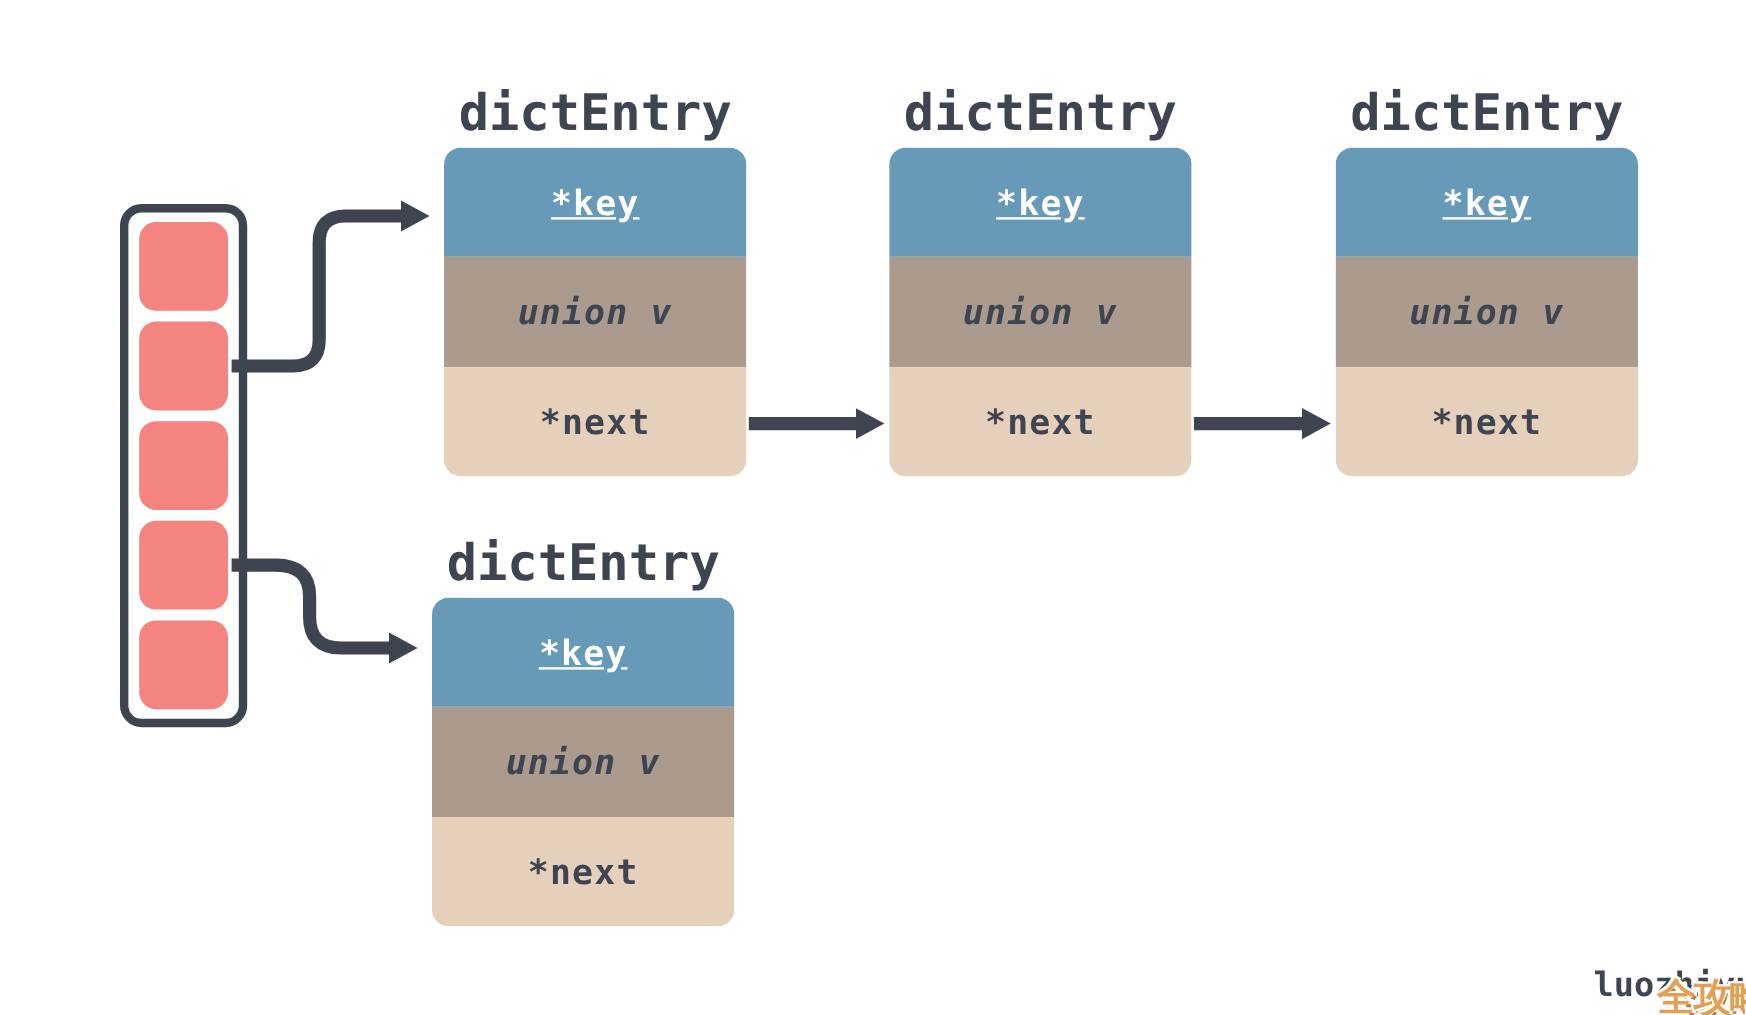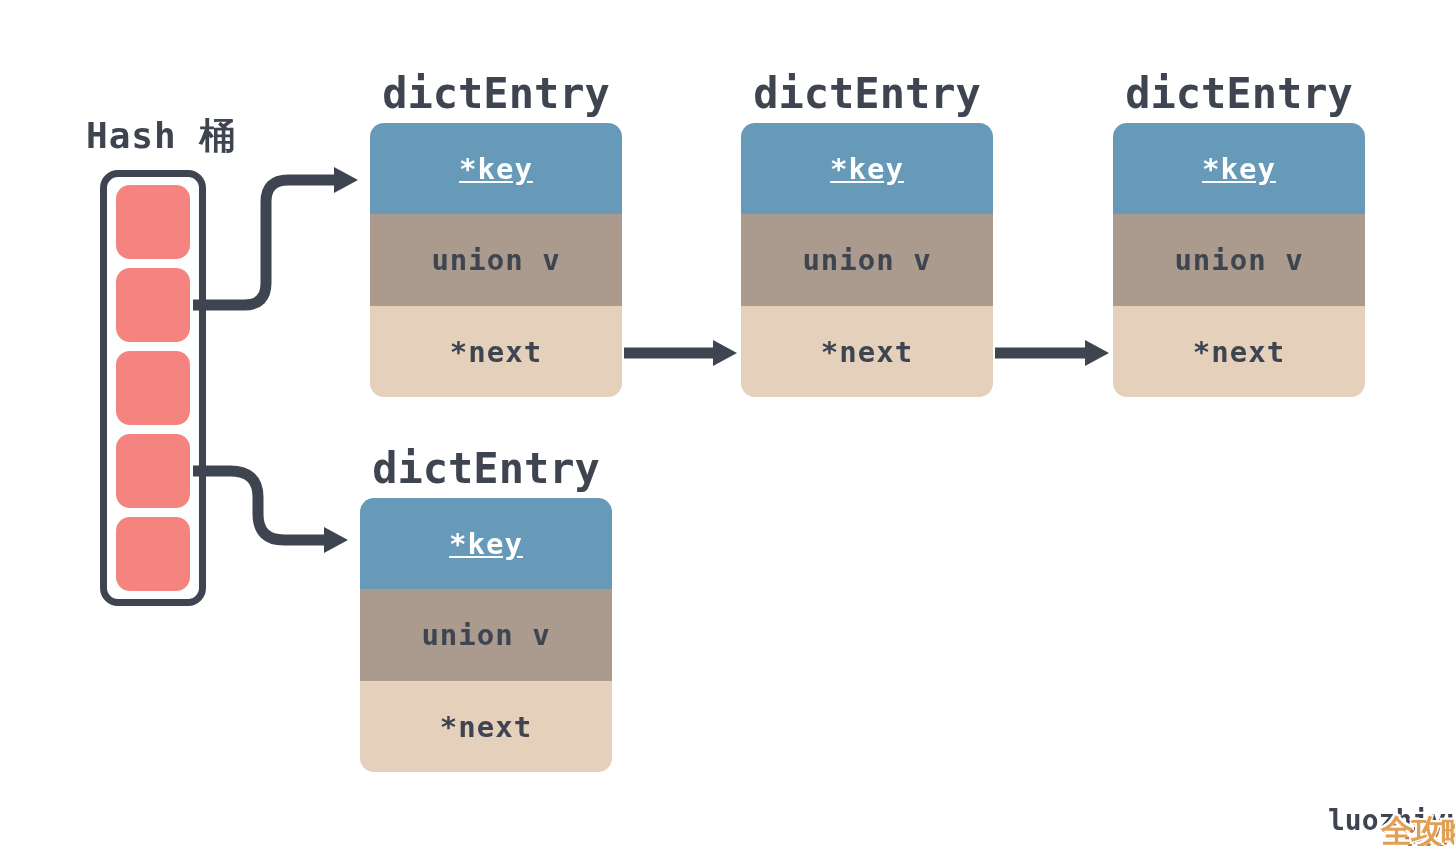--- a/index.html
+++ b/index.html
@@ -91,21 +91,21 @@
   }
   .field {
     display: flex;
     align-items: center;
     justify-content: center;
     font-size: 29px;
     font-weight: bold;
     letter-spacing: 1px;
   }
   .field-key   { height: 91px; background: var(--key-bg);   color: var(--key-text); text-decoration: underline; }
-  .field-union { height: 92px; background: var(--union-bg); color: var(--outline); }
+  .field-union { height: 92px; background: var(--union-bg); color: var(--outline); font-style: italic; }
   .field-next  { height: 91px; background: var(--next-bg);  color: var(--outline); }
 
   
   .watermark {
     position: absolute;
     left: 0;
     top: 0;
     width: 1455px;
     height: 846px;
     pointer-events: none;
@@ -133,21 +133,20 @@
        2px -2px 0 #ffffff,
       -2px  2px 0 #ffffff,
        2px  2px 0 #c07c35;
   }
 </style>
 </head>
 <body>
 
 <div class="canvas">
 
-  <div class="bucket-label">Hash 桶</div>
   <div class="bucket">
     <div class="slot"></div>
     <div class="slot"></div>
     <div class="slot"></div>
     <div class="slot"></div>
     <div class="slot"></div>
   </div>
 
   <svg class="arrows" viewBox="0 0 1455 846" xmlns="http://www.w3.org/2000/svg">
     <defs>

